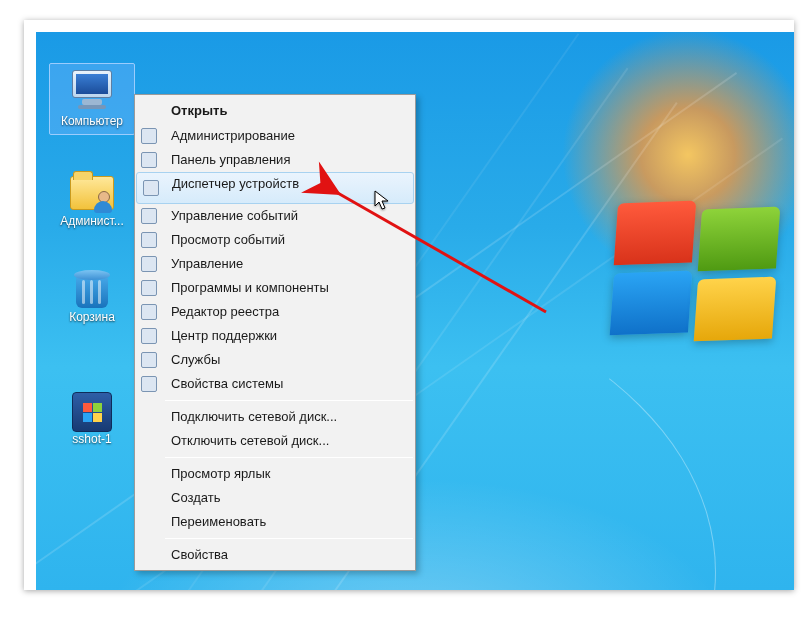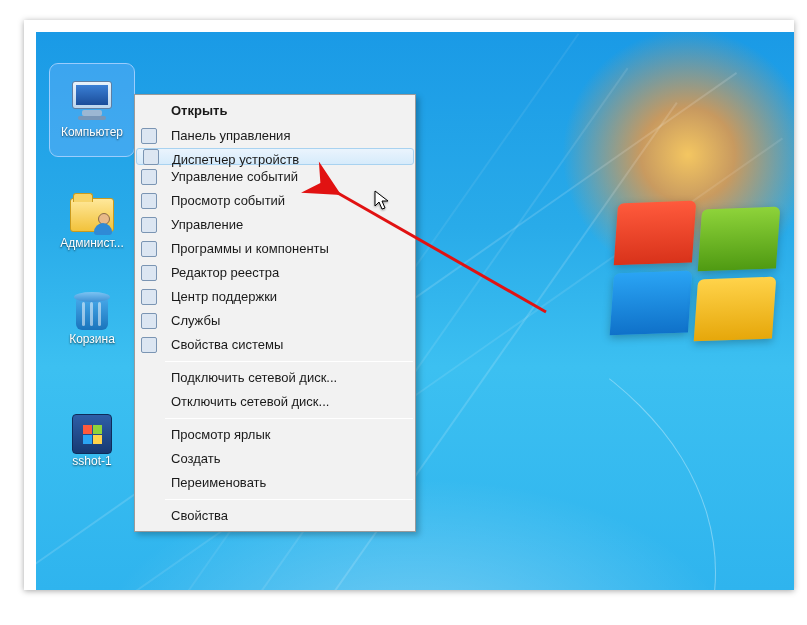--- a/index.html
+++ b/index.html
@@ -40,21 +40,21 @@
   
   .winlogo { position:absolute; left:580px; top:170px; width:170px; height:150px; }
   .winlogo .pane { position:absolute; width:78px; height:62px; border-radius:6px 6px 0 0; transform:skewX(-6deg) rotate(-2deg); box-shadow: 0 3px 8px rgba(0,0,0,.25); }
   .winlogo .r { background:linear-gradient(#ff5a3c,#d8321a); left:0; top:0;}
   .winlogo .g { background:linear-gradient(#8ed33a,#4f9a12); left:84px; top:6px;}
   .winlogo .b { background:linear-gradient(#2aa4f4,#0f71c9); left:-4px; top:70px;}
   .winlogo .y { background:linear-gradient(#ffd34a,#e6a70a); left:80px; top:76px;}
   
   .icons { position:absolute; left:14px; top:32px; width:84px; }
   .dicon { width:84px; text-align:center; color:#fff; font-size:12px; text-shadow:0 1px 2px rgba(0,0,0,.7); margin-bottom:42px; cursor:pointer; }
-  .dicon.selected { background:rgba(120,180,255,.35); outline:1px solid rgba(170,210,255,.9); border-radius:8px; padding:17px 0; }
+  .dicon.selected { background:rgba(120,180,255,.35); outline:1px solid rgba(170,210,255,.9); border-radius:1px; padding:6px 0; }
   .dicon .glyph { width:48px; height:40px; margin:0 auto 4px; position:relative; }
   
   .glyph.computer .mon { position:absolute; left:4px; top:0; width:40px; height:28px; background:linear-gradient(#e8f2fb,#bcd6ee); border:1px solid #5d7ea3; border-radius:3px; }
   .glyph.computer .scr { position:absolute; left:8px; top:4px; width:32px; height:20px; background:linear-gradient(#3a7fd5,#1b4d9a); }
   .glyph.computer .base{ position:absolute; left:14px; top:29px; width:20px; height:6px; background:#9cb7d3; border-radius:2px; }
   .glyph.computer .foot{ position:absolute; left:10px; top:35px; width:28px; height:4px; background:#7796b8; border-radius:2px; }
   
   .glyph.folder { background:linear-gradient(#ffe89a,#f2c23b); border:1px solid #c99a1e; border-radius:3px; width:44px; height:34px; margin-top:4px;}
   .glyph.folder::before{content:"";position:absolute;left:2px;top:-6px;width:18px;height:8px;background:#f6d469;border:1px solid #c99a1e;border-bottom:none;border-radius:3px 3px 0 0;}
   .glyph.folder .user{position:absolute;left:22px;top:14px;width:20px;height:20px;}
@@ -84,21 +84,21 @@
   .ctxmenu .iconcol { position:absolute; left:2px; top:3px; bottom:3px; width:28px; background:#f2f2f2; }
   .mi {
     position:relative; height:24px; line-height:24px;
     padding-left:36px; color:#1a1a1a;
     white-space:nowrap; cursor:default;
   }
   .mi.bold { font-weight:700; height:26px; line-height:26px; }
   .mi.hover {
     background:linear-gradient(#eaf4fd,#d6ebfb);
     border:1px solid #a8d2f0; border-radius:3px;
-    margin:0 1px; padding-left:35px; height:17px; line-height:22px;
+    margin:0 1px; padding-left:35px; height:32px; line-height:22px;
   }
   .mi .micon {
     position:absolute; left:6px; top:50%; width:16px; height:16px; margin-top:-8px;
     background:#dce6f2; border:1px solid #7b95b3; border-radius:2px;
   }
   .mi .micon.none { background:transparent; border:none; }
   .sep { height:1px; margin:4px 2px 4px 30px; background:#d4d4d4; border-bottom:1px solid #ffffff; }
 
   
   .arrow-svg { position:absolute; left:0; top:0; pointer-events:none; }
@@ -163,20 +163,24 @@
 
     <div class="ctxmenu">
       <div class="iconcol"></div>
 
       <div class="mi bold">
         <span class="micon none"></span>
         <span>Открыть</span>
       </div>
       <div class="mi">
         <span class="micon"></span>
+        <span>Администрирование</span>
+      </div>
+      <div class="mi">
+        <span class="micon"></span>
         <span>Панель управления</span>
       </div>
       <div class="mi hover">
         <span class="micon"></span>
         <span>Диспетчер устройств</span>
       </div>
       <div class="mi">
         <span class="micon"></span>
         <span>Управление событий</span>
       </div>

